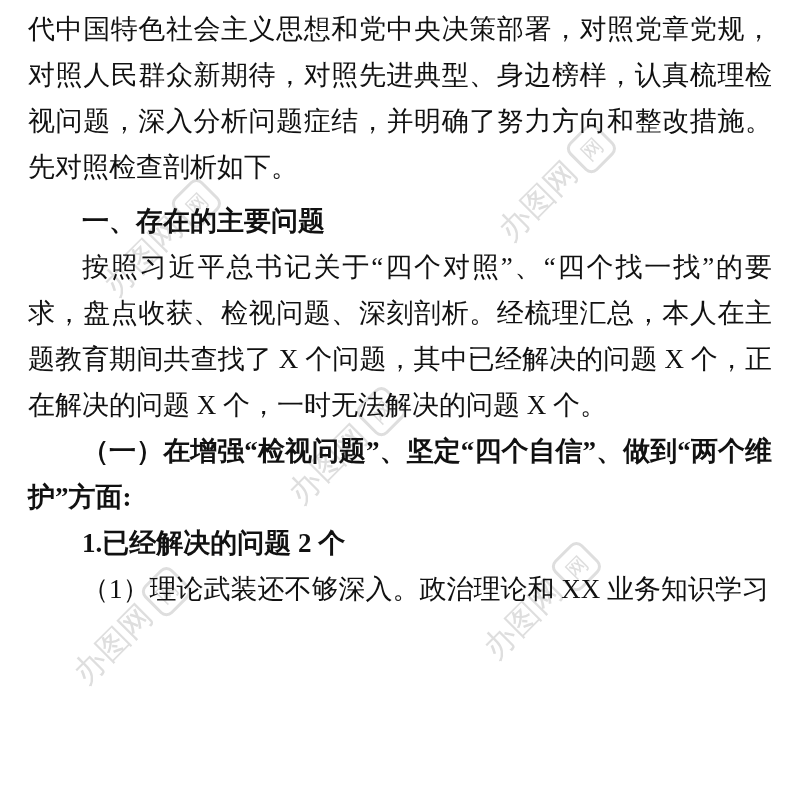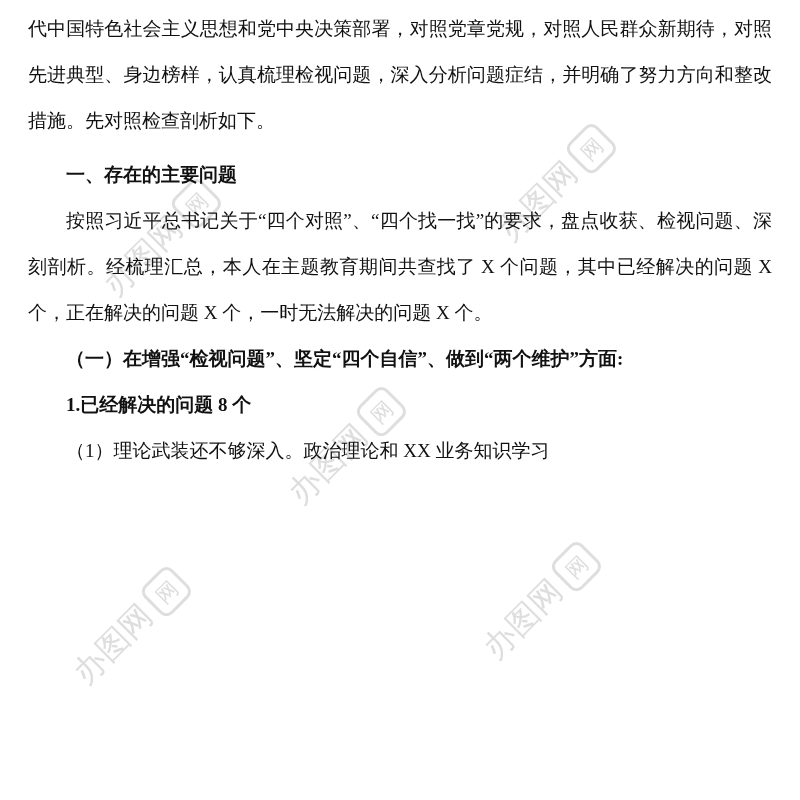--- a/index.html
+++ b/index.html
@@ -42,21 +42,21 @@
     border: 3px solid currentColor;
     border-radius: 9px;
     font-size: 21px;
     line-height: 1;
   }
   .content {
     position: absolute;
     inset: 0;
     z-index: 2;
     padding: 6px 28px 0 28px;
-    font-size: 19px;
+    font-size: 27px;
     line-height: 46px;
     text-align: justify;
     text-justify: inter-ideograph;
     text-align-last: left;
   }
   .content p {
     margin: 0;
   }
   .indent {
     text-indent: 2em;
@@ -100,17 +100,17 @@
       <div class="watermark" style="left: 130px; top: 628px; color: rgb(222, 222, 222);">
         <span>办图网</span>
         <span class="wm-logo">网</span>
       </div>
     </div>
   <div class="content" id="doc-content">
       <p class="body">代中国特色社会主义思想和党中央决策部署，对照党章党规，对照人民群众新期待，对照先进典型、身边榜样，认真梳理检视问题，深入分析问题症结，并明确了努力方向和整改措施。先对照检查剖析如下。</p>
       <p class="heading1 indent">一、存在的主要问题</p>
       <p class="body indent">按照习近平总书记关于“四个对照”、“四个找一找”的要求，盘点收获、检视问题、深刻剖析。经梳理汇总，本人在主题教育期间共查找了 X 个问题，其中已经解决的问题 X 个，正在解决的问题 X 个，一时无法解决的问题 X 个。</p>
       <p class="heading2 indent">（一）在增强“检视问题”、坚定“四个自信”、做到“两个维护”方面:</p>
-      <p class="heading3 indent">1.已经解决的问题 8 个</p>
+      <p class="heading3 indent">1.已经解决的问题 2 个</p>
       <p class="body indent">（1）理论武装还不够深入。政治理论和 XX 业务知识学习</p>
       <div class="spacer"></div>
     </div>
 </div>
 
 </body></html>

